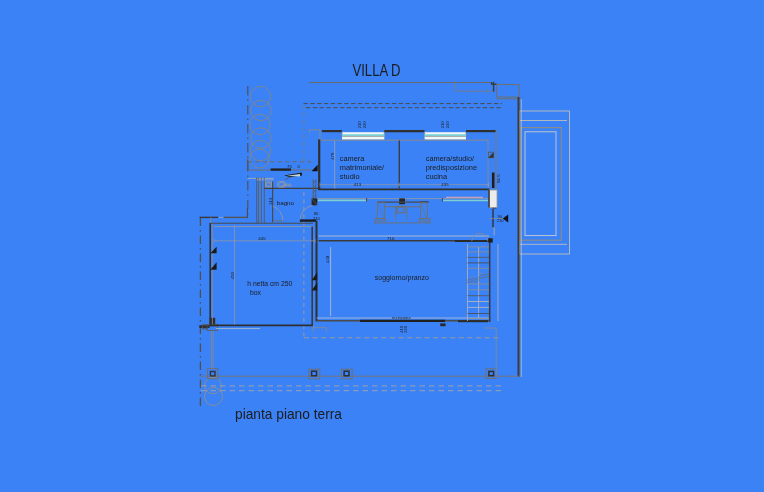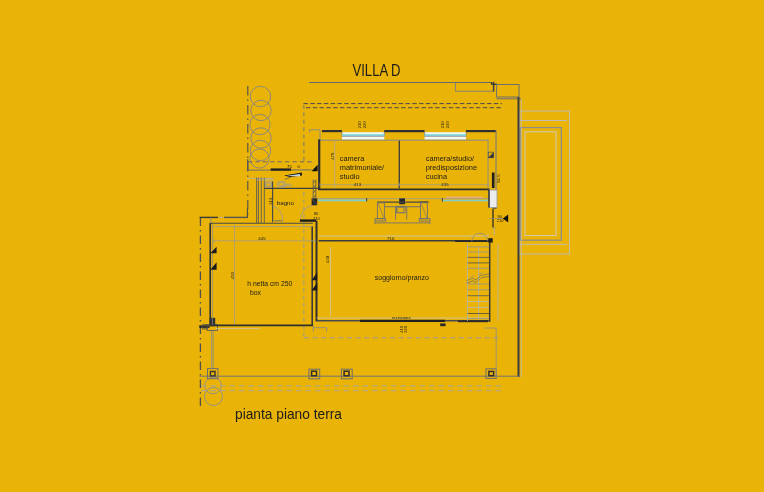--- a/index.html
+++ b/index.html
@@ -1,16 +1,16 @@
 <!DOCTYPE html>
 <html><head>
 <meta charset="utf-8">
 <style>
   html,body{margin:0;padding:0;background:#ffffff;}
-  .page{position:relative;width:764px;height:492px;background:#eab308;overflow:hidden;
+  .page{position:relative;width:764px;height:492px;background:#3b82f6;overflow:hidden;
         font-family:"Liberation Sans", sans-serif;}
   svg{position:absolute;left:0;top:0;}
   text{font-family:"Liberation Sans", sans-serif;fill:#1c1c1c;}
 </style>
 </head>
 <body>
 <div class="page">
 <svg width="764" height="492" viewBox="0 0 764 492">
 
 <text x="352.5" y="75.8" font-size="16.5" textLength="48" lengthAdjust="spacingAndGlyphs" fill="#2e2e2e">VILLA D</text>

